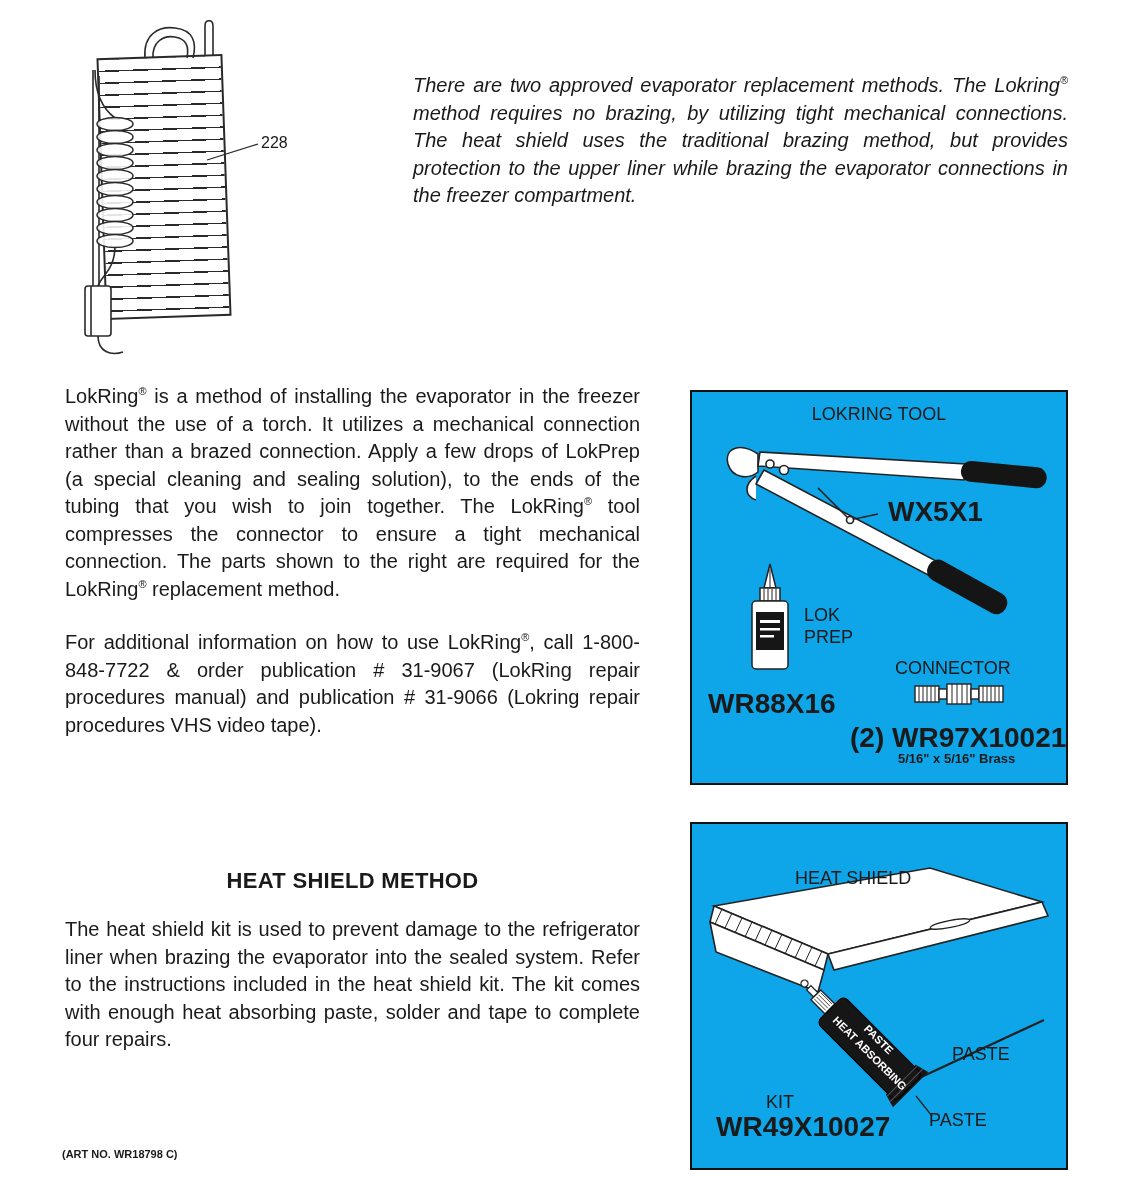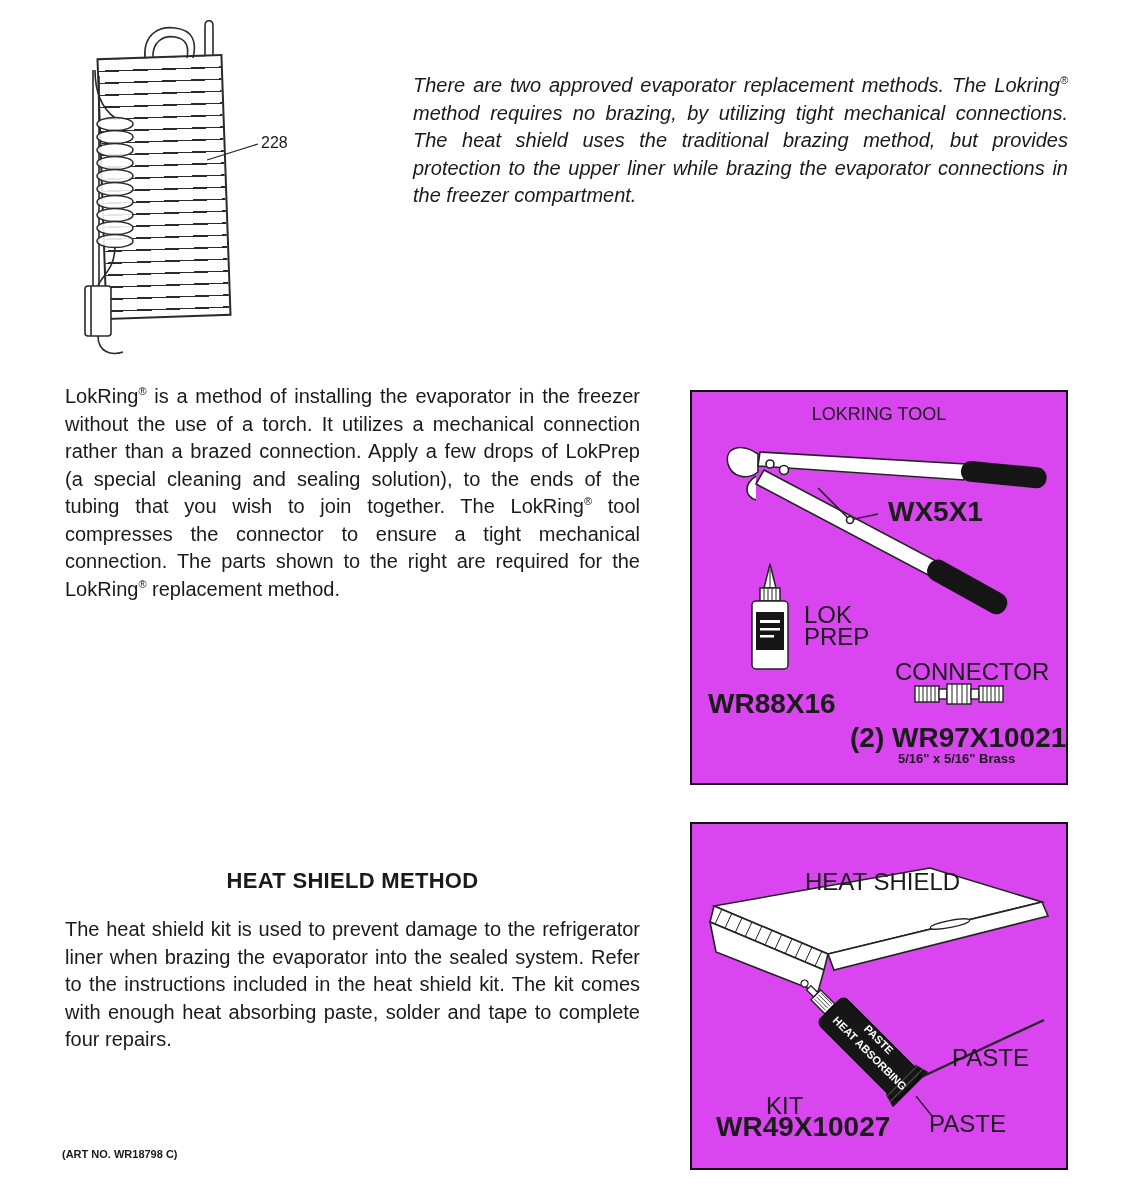--- a/index.html
+++ b/index.html
@@ -6,22 +6,22 @@
   * { box-sizing: border-box; margin: 0; padding: 0; }
   body { background: #e8e8e8; font-family: "Liberation Sans", "DejaVu Sans", sans-serif; }
   .page {
     position: relative; width: 1125px; height: 1200px;
     background: #ffffff; color: #1a1a1a; overflow: hidden;
   }
   .text-col { position: absolute; }
   .para { font-size: 20px; line-height: 27.5px; text-align: justify; margin-bottom: 26px; }
   .col-heading { font-size: 22px; font-weight: bold; text-align: center; margin-bottom: 22px; letter-spacing: .3px; }
   sup.reg { font-size: 0.55em; line-height: 0; vertical-align: super; }
-  .figure-box { position: absolute; border: 2px solid #111; background: #d946ef; }
-  .fig-label { position: absolute; font-size: 24px; z-index: 2; white-space: nowrap; }
+  .figure-box { position: absolute; border: 2px solid #111; background: #0ea5e9; }
+  .fig-label { position: absolute; font-size: 18px; z-index: 2; white-space: nowrap; }
   .fig-label.wrap { white-space: normal; line-height: 22px; }
   .part-number { position: absolute; font-size: 28px; font-weight: bold; z-index: 2; white-space: nowrap; }
   .small-spec { position: absolute; font-size: 13px; font-weight: bold; z-index: 2; white-space: nowrap; }
   .fig-svg { position: absolute; z-index: 1; }
   .center-label { position: absolute; left: 0; right: 0; text-align: center; font-size: 18px; z-index: 2; }
   .evap-figure { position: absolute; left: 55px; top: 20px; width: 300px; height: 350px; }
   .fins {
     position: absolute; left: 46px; top: 36px; width: 126px; height: 262px;
     border: 2px solid #2a2a2a;
     background: repeating-linear-gradient(180deg, #ffffff 0px, #ffffff 10.5px, #2a2a2a 10.5px, #2a2a2a 12px);
@@ -75,20 +75,21 @@
     </svg>
     <span class="callout">228</span>
   </div>
 
   <div class="text-col" style="left:413px; top:72px; width:655px;font-style:italic;">
     <p class="para">There are two approved evaporator replacement methods. The Lokring<sup class="reg">®</sup> method requires no brazing, by utilizing tight mechanical connections. The heat shield uses the traditional brazing method, but provides protection to the upper liner while brazing the evaporator connections in the freezer compartment.</p>
   </div>
 
   <div class="text-col" style="left:65px; top:383px; width:575px;">
     <p class="para">LokRing<sup class="reg">®</sup> is a method of installing the evaporator in the freezer without the use of a torch. It utilizes a mechanical connection rather than a brazed connection. Apply a few drops of LokPrep (a special cleaning and sealing solution), to the ends of the tubing that you wish to join together. The LokRing<sup class="reg">®</sup> tool compresses the connector to ensure a tight mechanical connection. The parts shown to the right are required for the LokRing<sup class="reg">®</sup> replacement method.</p>
+    <p class="para">For additional information on how to use LokRing<sup class="reg">®</sup>, call 1-800-848-7722 &amp; order publication # 31-9067 (LokRing repair procedures manual) and publication # 31-9066 (Lokring repair procedures VHS video tape).</p>
   </div>
 
   <div class="figure-box" style="left:690px; top:390px; width:378px; height:395px;">
     <div class="center-label" style="top:12px;">LOKRING TOOL</div>
 
     <svg class="fig-svg" style="left:6px; top:32px;" width="362" height="205" viewBox="0 0 362 205">
       <g fill="#ffffff" stroke="#222" stroke-width="1.6">
 
         <path d="M60,30 C42,18 26,24 30,40 C34,54 50,56 60,48 Z"></path>
         <path d="M58,52 C46,60 46,72 58,76"></path>
@@ -170,21 +171,21 @@
           <path d="M64,74 L57,89"></path>
           <path d="M74,78 L67,93"></path>
         <path d="M84,82 L77,97"></path>
           <path d="M94,87 L87,102"></path>
           <path d="M104,91 L97,106"></path>
         <path d="M114,95 L107,110"></path>
           <path d="M124,99 L117,114"></path>
       </g>
     </svg>
 
-    <span class="fig-label" style="left:113px; top:44px;">HEAT SHIELD</span>
+    <span class="fig-label" style="left:103px; top:44px;">HEAT SHIELD</span>
 
     <svg class="fig-svg" style="left:0; top:0;" width="374" height="344" viewBox="0 0 374 344">
 
       <line x1="210" y1="262" x2="352" y2="196" stroke="#222" stroke-width="2.2"></line>
 
       <line x1="240" y1="292" x2="224" y2="272" stroke="#222" stroke-width="1.3"></line>
       <g transform="rotate(-45 179 226)">
         <circle cx="179" cy="132" r="3.5" fill="#ffffff" stroke="#222" stroke-width="1.3"></circle>
         <rect x="176" y="138" width="6" height="10" fill="#ffffff" stroke="#222" stroke-width="1.3"></rect>
         <rect x="172" y="148" width="14" height="20" fill="#ffffff" stroke="#222" stroke-width="1.4"></rect>

